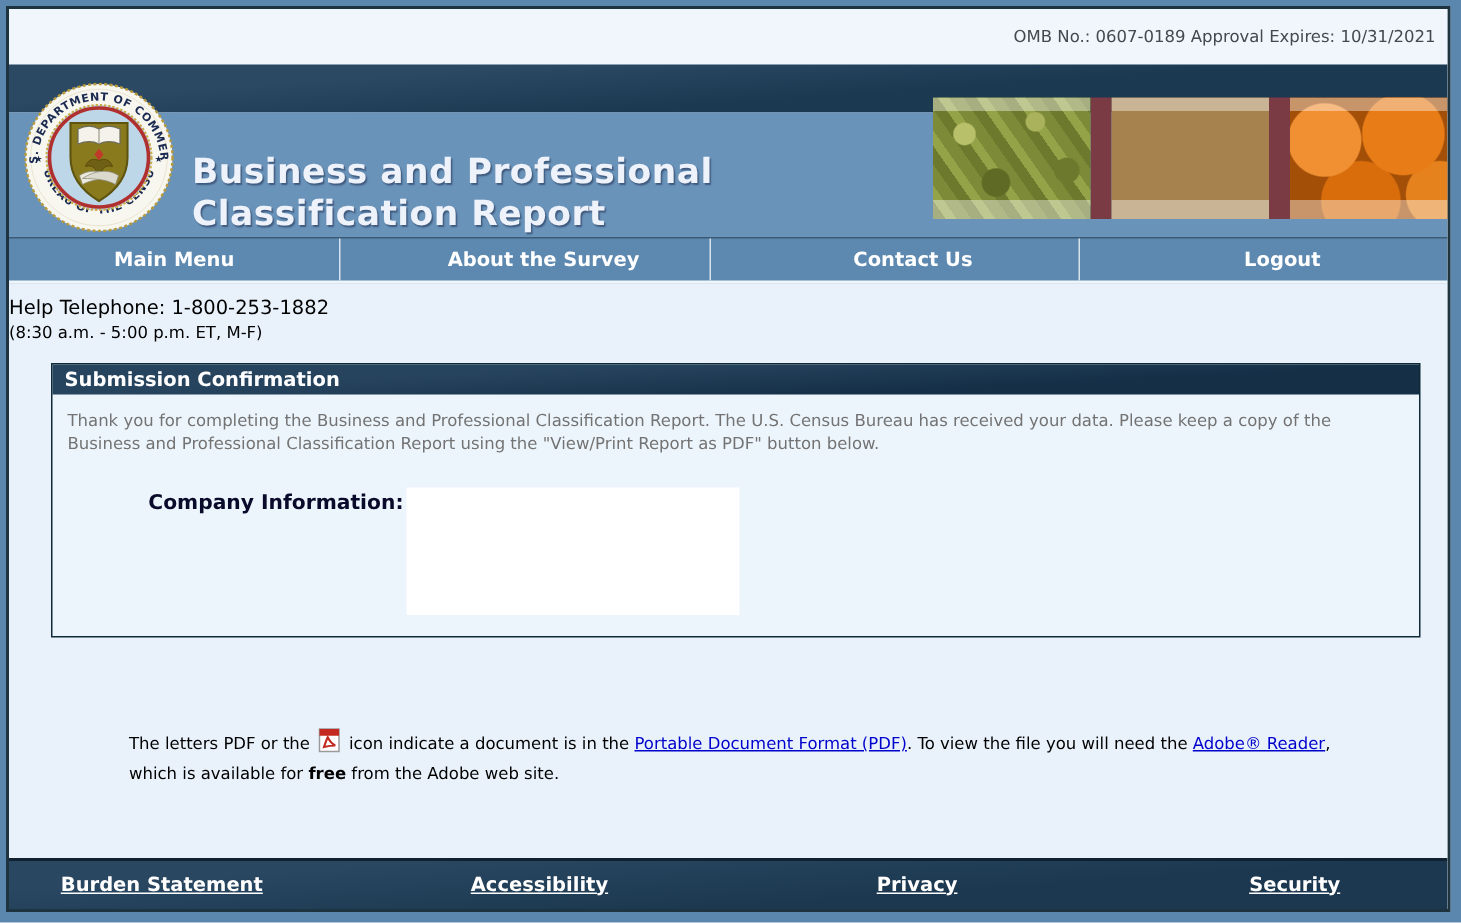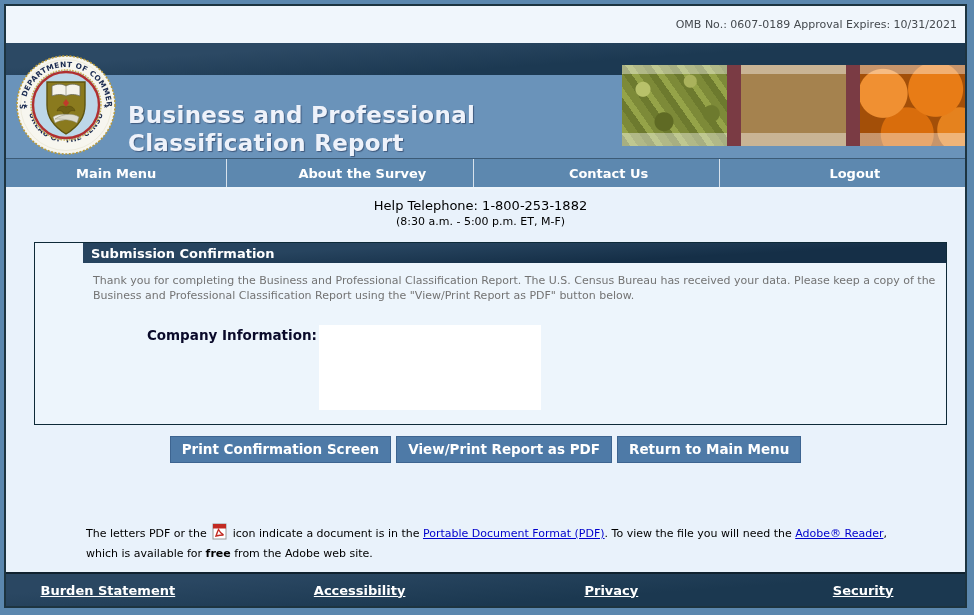--- a/index.html
+++ b/index.html
@@ -101,29 +101,28 @@
     flex: 1 1 0;
     display: flex; align-items: center; justify-content: center;
     color: #ffffff; font-weight: bold; font-size: 13px;
     border-right: 1px solid #d7e2ec;
     cursor: pointer;
   }
   .nav-item:last-child { border-right: none; }
   
   .content { flex: 1 1 auto; background: #e9f2fb; position: relative; }
   .help {
-    text-align: center; padding: 9px 10px 0 0; line-height: 1.3;
+    text-align: left; padding: 9px 10px 0 0; line-height: 1.3;
   }
   .help-line1 { font-size: 13px; color: #000000; }
   .help-line2 { font-size: 11px; color: #000000; }
   .panel {
     margin: 13px 18px 0 28px;
     border: 1px solid #0e2a38;
     background: #edf5fc;
-    padding-left: 48px;
   }
   .panel-header {
     height: 20px;
     background: linear-gradient(177deg, #27445f 30%, #152f47 70%);
     color: #ffffff; font-weight: bold; font-size: 13px;
     display: flex; align-items: center;
     padding-left: 8px;
   }
   .panel-body { padding: 11px 10px 14px 10px; }
   .panel-msg { font-size: 11px; color: #737373; line-height: 1.35; }
@@ -250,25 +249,20 @@
           <div class="panel-msg">Thank you for completing the Business and Professional Classification Report. The U.S. Census Bureau has received your data. Please keep a copy of the Business and Professional Classification Report using the "View/Print Report as PDF" button below.</div>
           <div class="fields">
             <div class="field-labels">
               <div>Company Information:</div>
             </div>
             <div class="info-box"></div>
           </div>
         </div>
       </div>
 
-      <div class="btn-row">
-        <button class="btn">Print Confirmation Screen</button>
-        <button class="btn">View/Print Report as PDF</button>
-        <button class="btn">Return to Main Menu</button>
-      </div>
 
       <div class="pdf-note">
         <span>The letters PDF or the </span><span class="pdf-icon"><svg width="15" height="17" viewBox="0 0 15 17">
           <rect x="1" y="1" width="13" height="15" fill="#ffffff" stroke="#9a9a9a" stroke-width="1"></rect>
           <rect x="1" y="1" width="13" height="4.5" fill="#c22a22"></rect>
           <path d="M 4,13 C 5,10 6,7.5 6.5,6.5 C 7.5,8.5 9.5,11 11.5,12 C 9,12 6,12.5 4,13 Z" fill="none" stroke="#c22a22" stroke-width="1.4"></path>
         </svg></span><span> icon indicate a document is in the </span><a>Portable Document Format (PDF)</a><span>. To view the file you will need the </span><a>Adobe® Reader</a><span>, which is available for </span><span class="bold">free</span><span> from the Adobe web site.</span>
       </div>
     </div>
 

